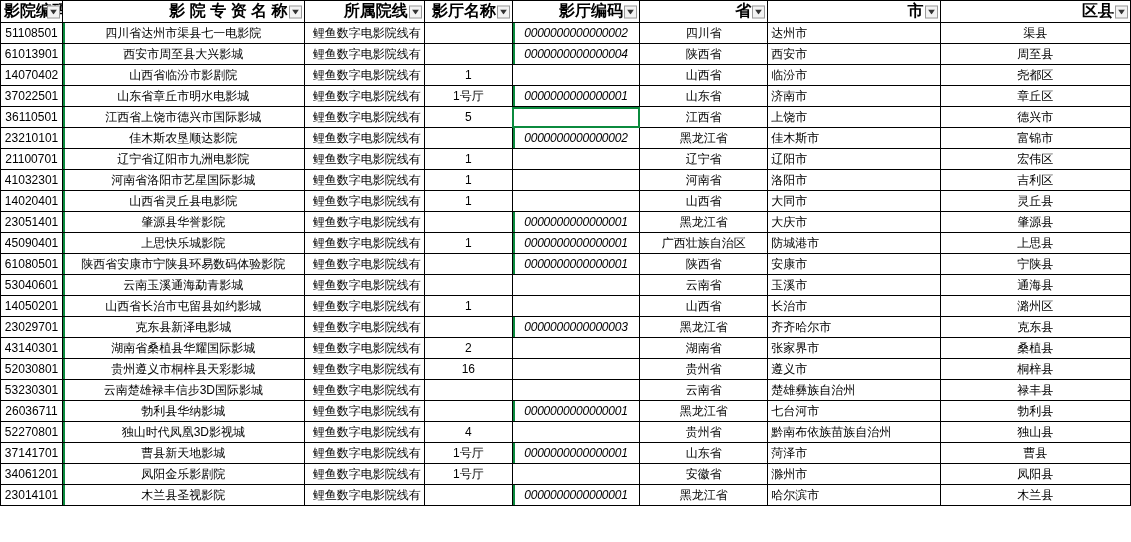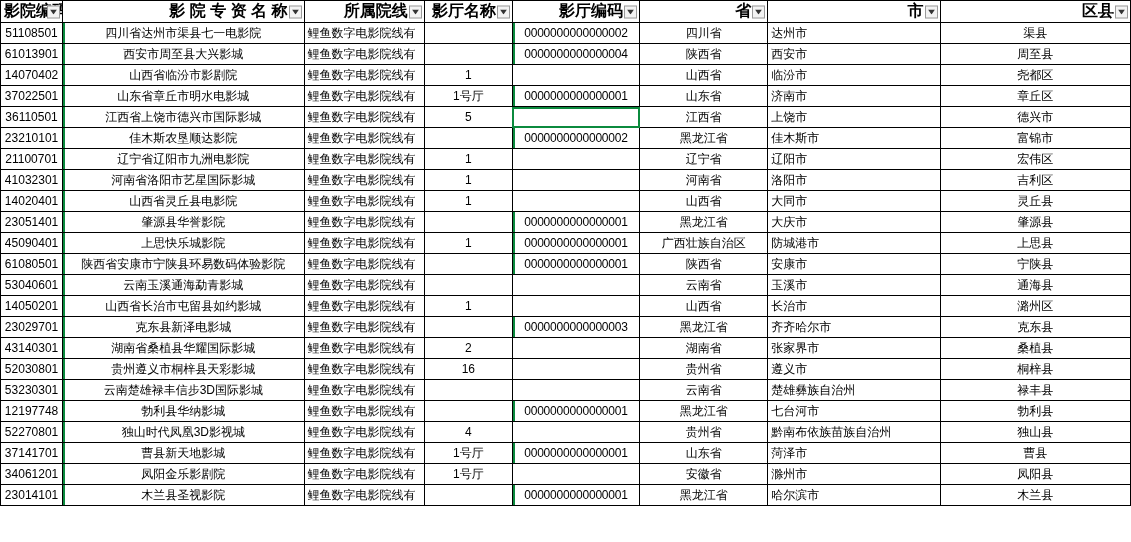--- a/index.html
+++ b/index.html
@@ -51,42 +51,42 @@
     background: #f3f3f3;
     display: flex;
     align-items: center;
     justify-content: center;
     cursor: pointer;
   }
   .filter-btn svg { display: block; }
   
   .c0 { width: 62px;  text-align: center; }
   .c1 { width: 241px; text-align: center; }
-  .c2 { width: 120px; text-align: left; }
+  .c2 { width: 120px; text-align: right; }
   .c3 { width: 88px;  text-align: center; }
   .c4 { width: 127px; text-align: center; }
   .c5 { width: 128px; text-align: center; }
   .c6 { width: 172px; text-align: left; }
   .c7 { width: 190px; text-align: center; }
 
   
   td.greenmark { position: relative; }
   td.greenmark::before {
     content: "";
     position: absolute;
     left: 0; top: 0; bottom: 0;
     width: 2px;
     background: #0b8a3d;
   }
   
   td.selected {
     outline: 2px solid #0b8a3d;
     outline-offset: -2px;
   }
-  .idcell { font-family: "Liberation Sans", sans-serif; letter-spacing: -0.2px; }
+  .idcell { font-family: "Liberation Sans", sans-serif; letter-spacing: -0.2px; font-style: italic; }
 </style>
 </head>
 <body>
 
 <div id="sheet">
   <table class="grid">
     <thead>
       <tr class="header-row">
         <td class="c0">
           <span>影院编码</span>
@@ -329,21 +329,21 @@
           <td class="c0">53230301</td>
           <td class="c1 greenmark">云南楚雄禄丰信步3D国际影城</td>
           <td class="c2">鲤鱼数字电影院线有</td>
           <td class="c3"></td>
           <td class="c4 idcell"></td>
           <td class="c5">云南省</td>
           <td class="c6">楚雄彝族自治州</td>
           <td class="c7">禄丰县</td>
         </tr>
         <tr>
-          <td class="c0">12197748</td>
+          <td class="c0">26036711</td>
           <td class="c1 greenmark">勃利县华纳影城</td>
           <td class="c2">鲤鱼数字电影院线有</td>
           <td class="c3"></td>
           <td class="c4 idcell greenmark">0000000000000001</td>
           <td class="c5">黑龙江省</td>
           <td class="c6">七台河市</td>
           <td class="c7">勃利县</td>
         </tr>
         <tr>
           <td class="c0">52270801</td>

